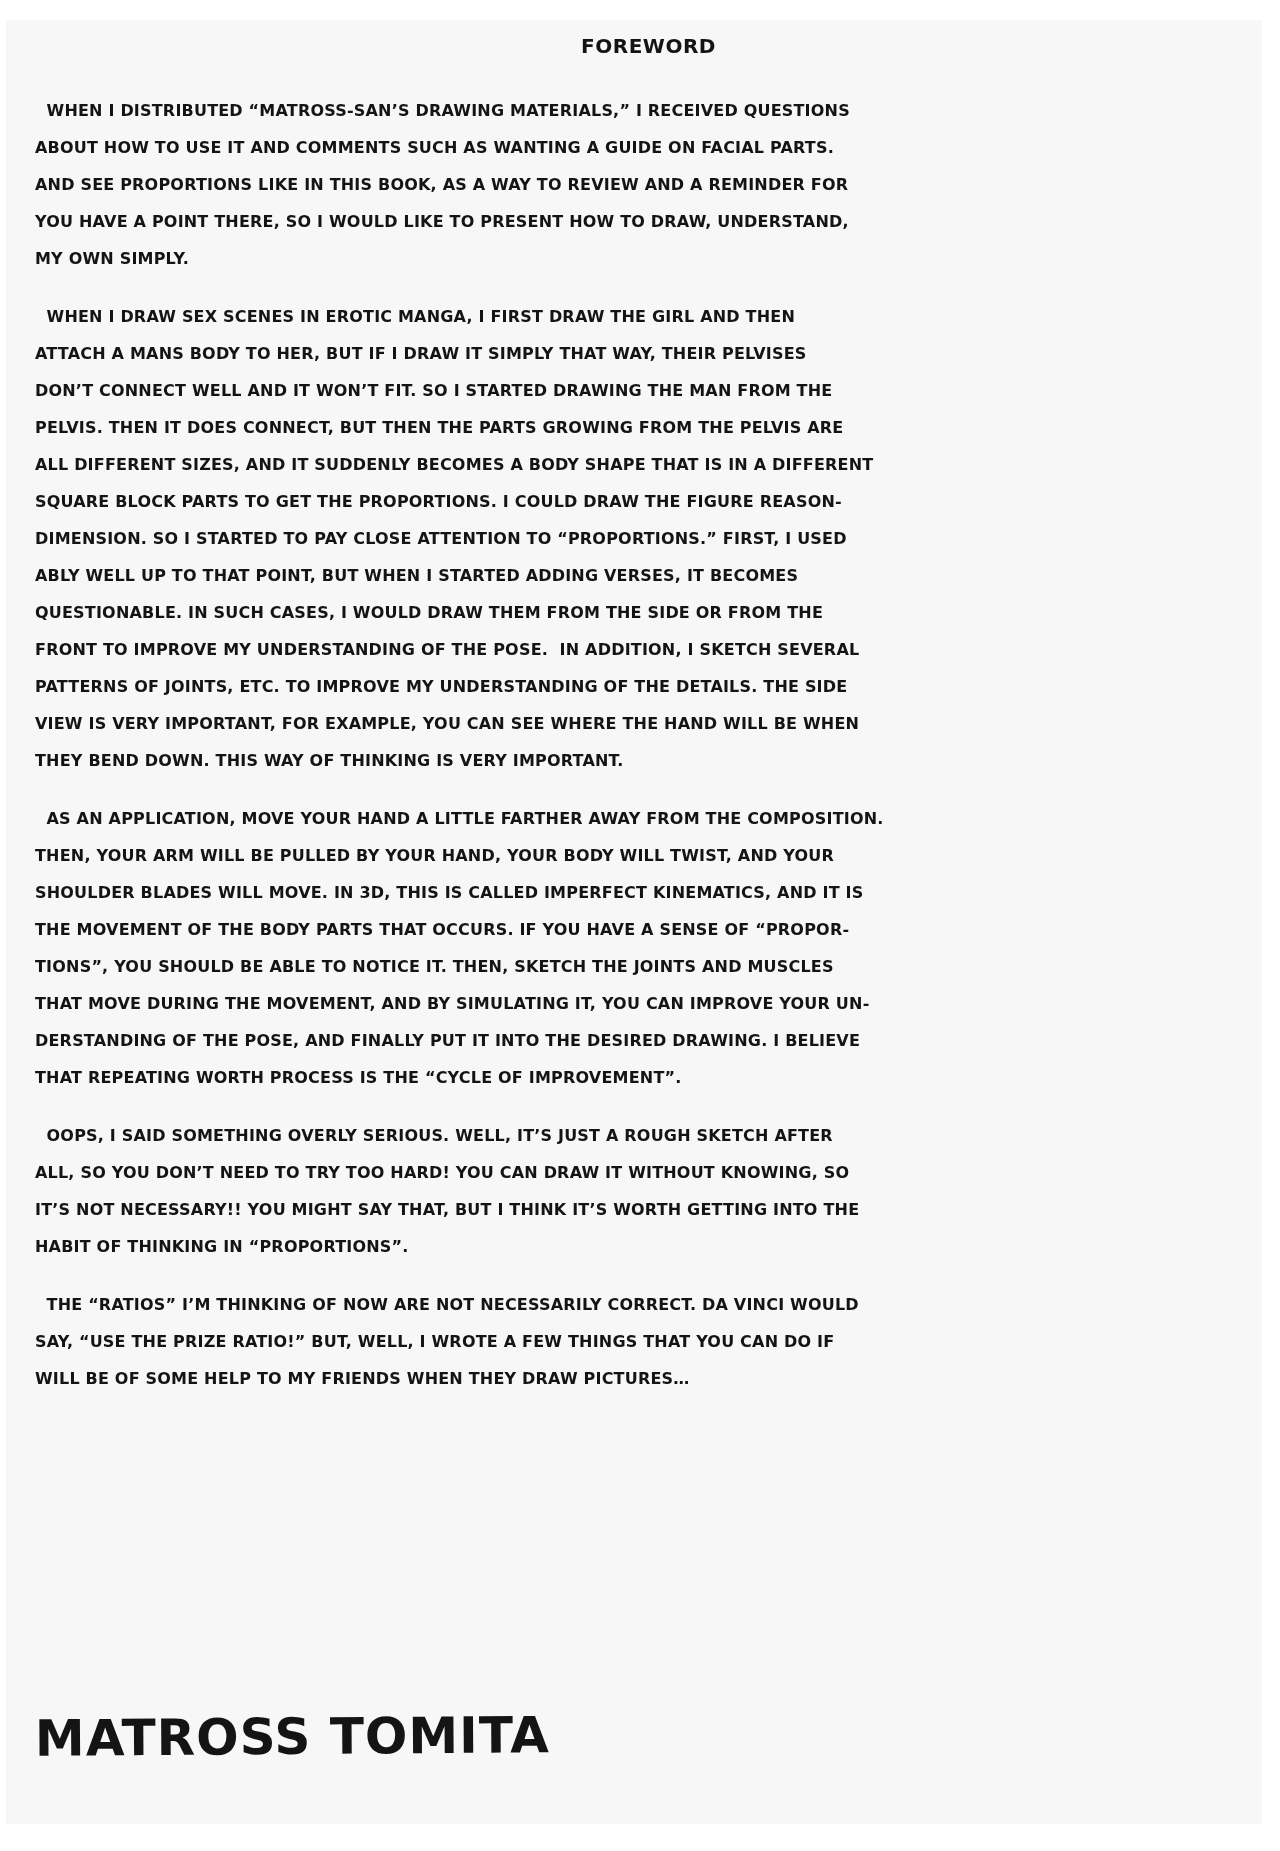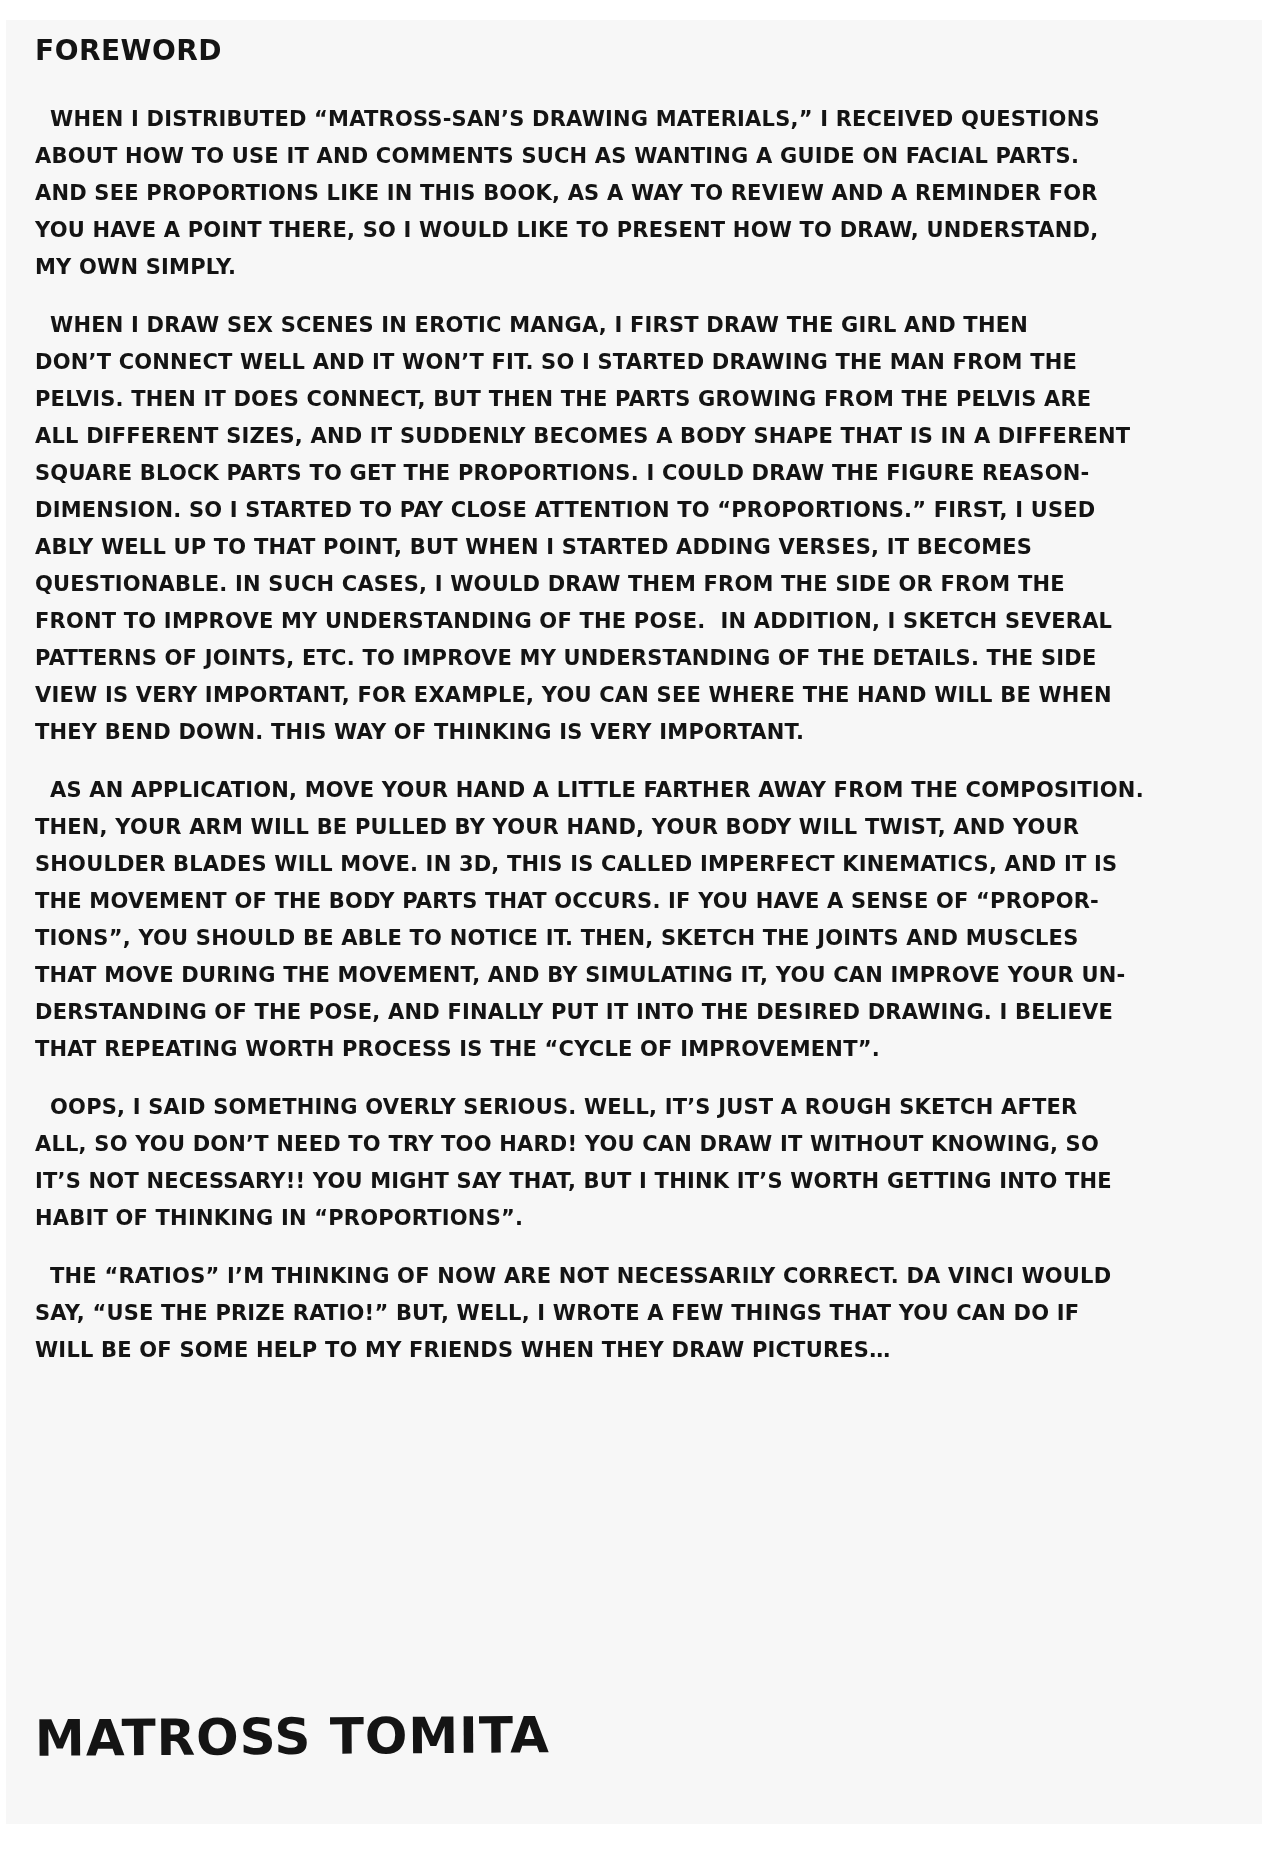--- a/index.html
+++ b/index.html
@@ -15,34 +15,35 @@
     left: 6px;
     top: 20px;
     width: 1256px;
     height: 1804px;
     background: #f7f7f7;
     color: #141414;
     overflow: hidden;
   }
   .heading {
     margin: 14px 0 34px 29px;
-    font-size: 28px;
+    font-size: 20px;
     font-weight: bold;
     letter-spacing: 0.5px;
     white-space: pre;
+    text-align: center;
   }
   .paragraphs {
     margin-left: 29px;
     margin-right: 20px;
   }
   .paragraph {
     margin: 0 0 21px 0;
   }
   .text-line {
-    font-size: 21px;
+    font-size: 16px;
     font-weight: bold;
     line-height: 37px;
     letter-spacing: 0.2px;
     white-space: pre;
   }
   .signature {
     position: absolute;
     left: 29px;
     top: 1688px;
     font-size: 50px;
@@ -61,20 +62,21 @@
   <div class="paragraphs" id="paragraphs">
       <div class="paragraph">
         <div class="text-line">  WHEN I DISTRIBUTED “MATROSS-SAN’S DRAWING MATERIALS,” I RECEIVED QUESTIONS</div>
         <div class="text-line">ABOUT HOW TO USE IT AND COMMENTS SUCH AS WANTING A GUIDE ON FACIAL PARTS.</div>
         <div class="text-line">AND SEE PROPORTIONS LIKE IN THIS BOOK, AS A WAY TO REVIEW AND A REMINDER FOR</div>
         <div class="text-line">YOU HAVE A POINT THERE, SO I WOULD LIKE TO PRESENT HOW TO DRAW, UNDERSTAND,</div>
         <div class="text-line">MY OWN SIMPLY.</div>
       </div>
       <div class="paragraph">
         <div class="text-line">  WHEN I DRAW SEX SCENES IN EROTIC MANGA, I FIRST DRAW THE GIRL AND THEN</div>
+        <div class="text-line">ATTACH A MANS BODY TO HER, BUT IF I DRAW IT SIMPLY THAT WAY, THEIR PELVISES</div>
         <div class="text-line">DON’T CONNECT WELL AND IT WON’T FIT. SO I STARTED DRAWING THE MAN FROM THE</div>
         <div class="text-line">PELVIS. THEN IT DOES CONNECT, BUT THEN THE PARTS GROWING FROM THE PELVIS ARE</div>
         <div class="text-line">ALL DIFFERENT SIZES, AND IT SUDDENLY BECOMES A BODY SHAPE THAT IS IN A DIFFERENT</div>
         <div class="text-line">SQUARE BLOCK PARTS TO GET THE PROPORTIONS. I COULD DRAW THE FIGURE REASON-</div>
         <div class="text-line">DIMENSION. SO I STARTED TO PAY CLOSE ATTENTION TO “PROPORTIONS.” FIRST, I USED</div>
         <div class="text-line">ABLY WELL UP TO THAT POINT, BUT WHEN I STARTED ADDING VERSES, IT BECOMES</div>
         <div class="text-line">QUESTIONABLE. IN SUCH CASES, I WOULD DRAW THEM FROM THE SIDE OR FROM THE</div>
         <div class="text-line">FRONT TO IMPROVE MY UNDERSTANDING OF THE POSE.  IN ADDITION, I SKETCH SEVERAL</div>
         <div class="text-line">PATTERNS OF JOINTS, ETC. TO IMPROVE MY UNDERSTANDING OF THE DETAILS. THE SIDE</div>
         <div class="text-line">VIEW IS VERY IMPORTANT, FOR EXAMPLE, YOU CAN SEE WHERE THE HAND WILL BE WHEN</div>

